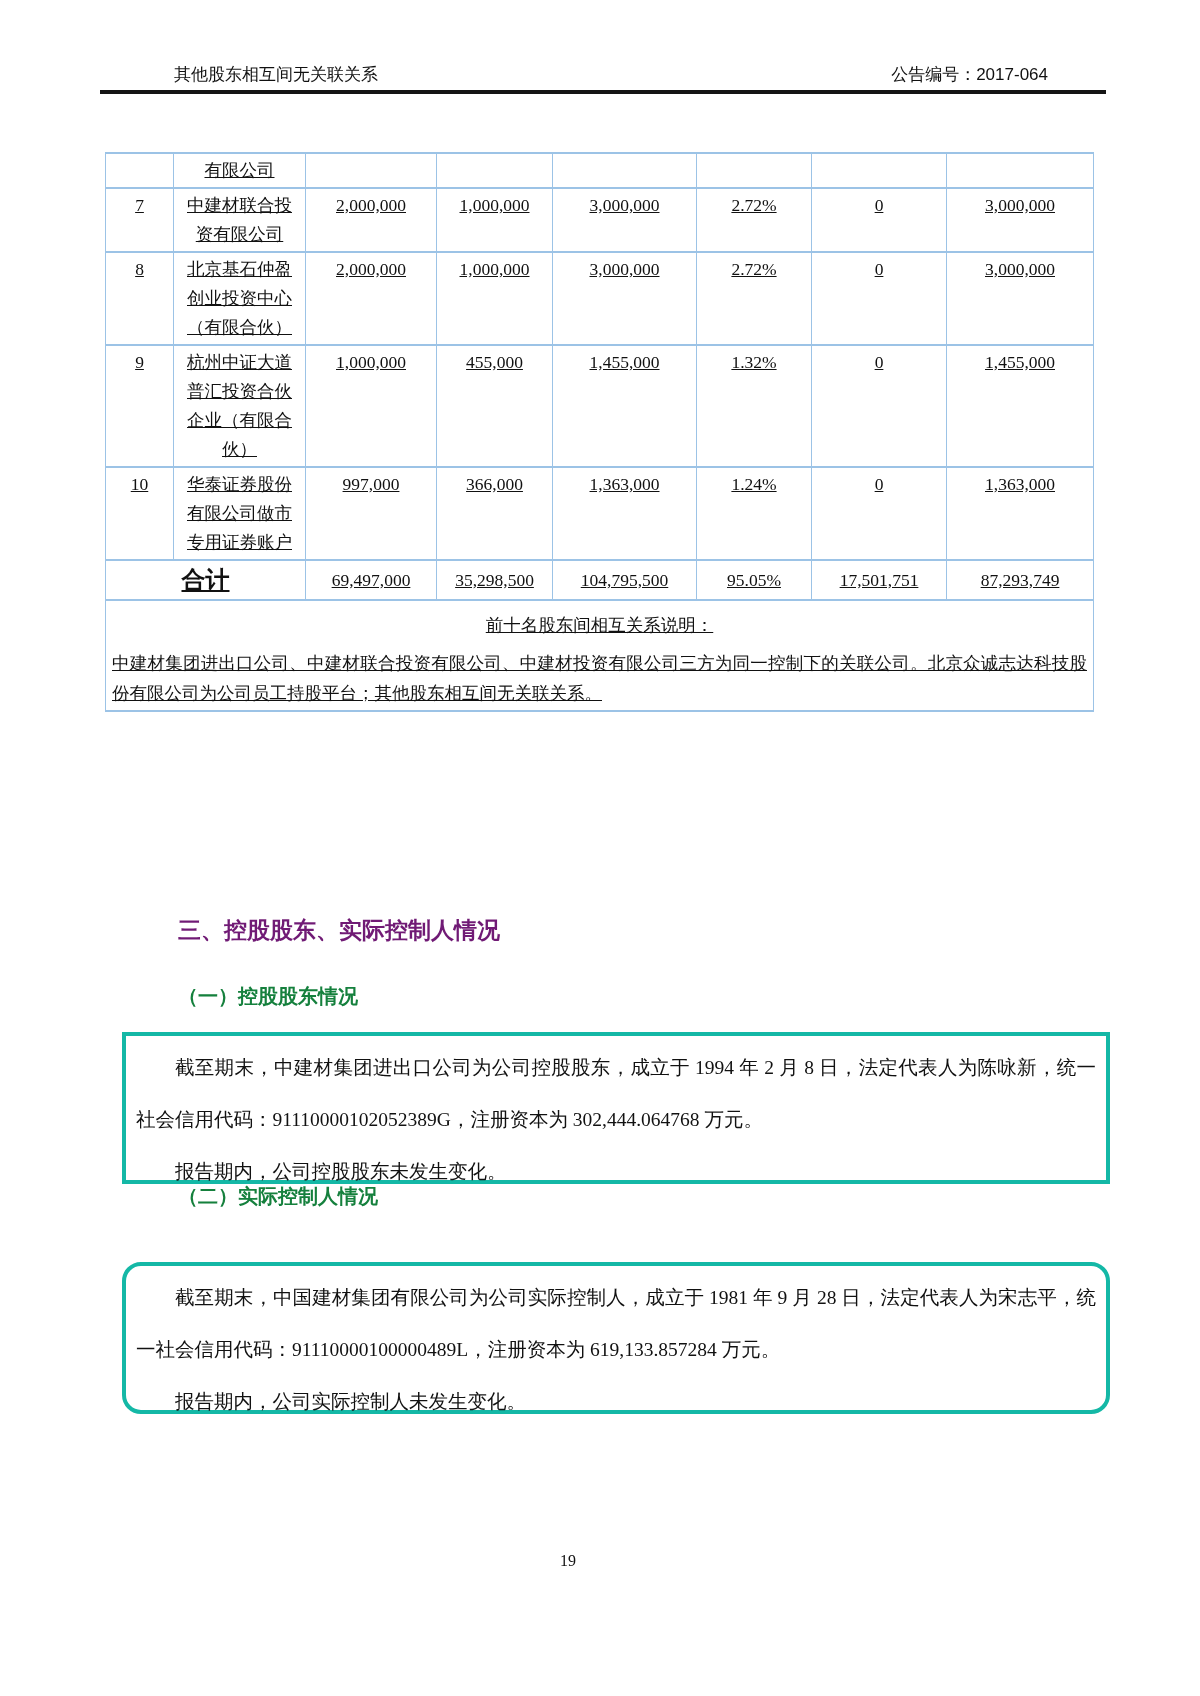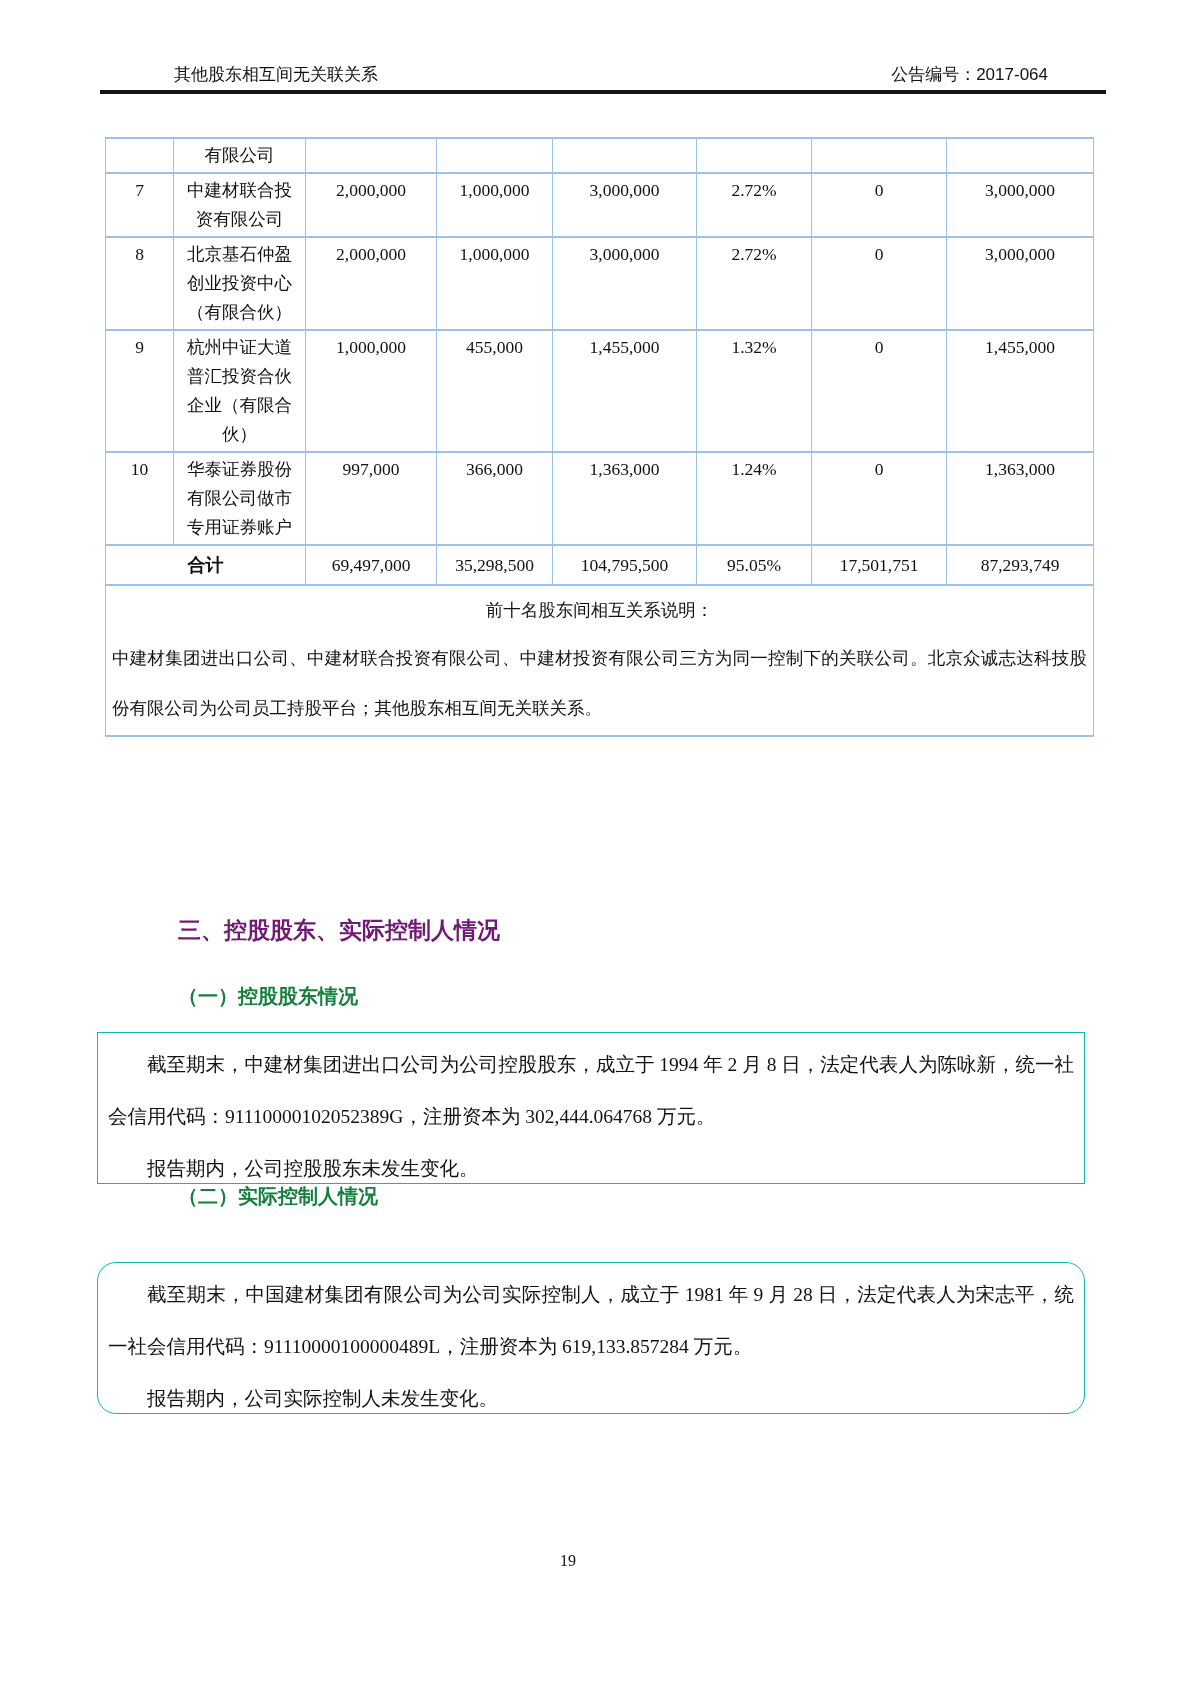--- a/index.html
+++ b/index.html
@@ -20,67 +20,68 @@
     font-family:"Liberation Sans","DejaVu Sans",sans-serif;
     font-size:17px;
     display:flex;justify-content:space-between;align-items:flex-end;
     padding-bottom:4px;
     box-sizing:border-box;
   }
   .doc-header .company{padding-left:74px;}
   .doc-header .notice{padding-right:58px;}
   
   table.sh-table{
-    position:absolute;left:105px;top:137px;width:988px;
+    position:absolute;left:105px;top:152px;width:988px;
     border-collapse:collapse;table-layout:fixed;
     font-size:17.5px;
+    text-decoration:underline;
   }
   table.sh-table td{
     border-left:1px solid #9CC3E6;
     border-right:1px solid #9CC3E6;
     border-top:2px solid #9CC3E6;
     border-bottom:2px solid #9CC3E6;
     vertical-align:top;
     text-align:center;
     line-height:29px;
     padding:2px 6px;
     box-sizing:border-box;
     word-break:break-all;
   }
   td.c-name{padding:2px 14px;}
   tr.total-row td{
     height:38px;line-height:34px;
   }
-  tr.total-row .total-label{font-weight:700;font-size:18px;}
+  tr.total-row .total-label{font-weight:700;font-size:24px;}
   td.notes-cell{
     text-align:left;
     padding:10px 12px 14px 12px;
     line-height:45px;
     word-break:break-all;
   }
   .notes-title{line-height:45px;}
-  .notes-body{line-height:50px;text-align:justify;}
+  .notes-body{line-height:30px;text-align:justify;}
   
   .h2-heading{
     position:absolute;left:178px;top:915px;
     margin:0;
     font-family:"DejaVu Sans","Liberation Sans",sans-serif;
     font-weight:700;font-size:23px;color:#701a75;
   }
   .h3-heading{
     position:absolute;left:178px;
     margin:0;
     font-family:Liberation Serif, serif;
     font-weight:700;font-size:20px;color:#15803d;
   }
   .h3-1{top:983px;}
   .h3-2{top:1142px;margin-top:41px;}
   .text-box{
-    position:absolute;left:97px;width:988px;
-    border:1px solid #14b8a6;
+    position:absolute;left:122px;width:988px;
+    border:4px solid #14b8a6;
     box-sizing:border-box;
     font-size:19.5px;
     padding:6px 10px 8px 10px;
     background:#fff;
   }
   .box-1{top:1032px;height:152px;}
   .box-2{top:1262px;height:152px;border-radius:19px;}
   .text-box p{
     margin:0;
     line-height:52px;

